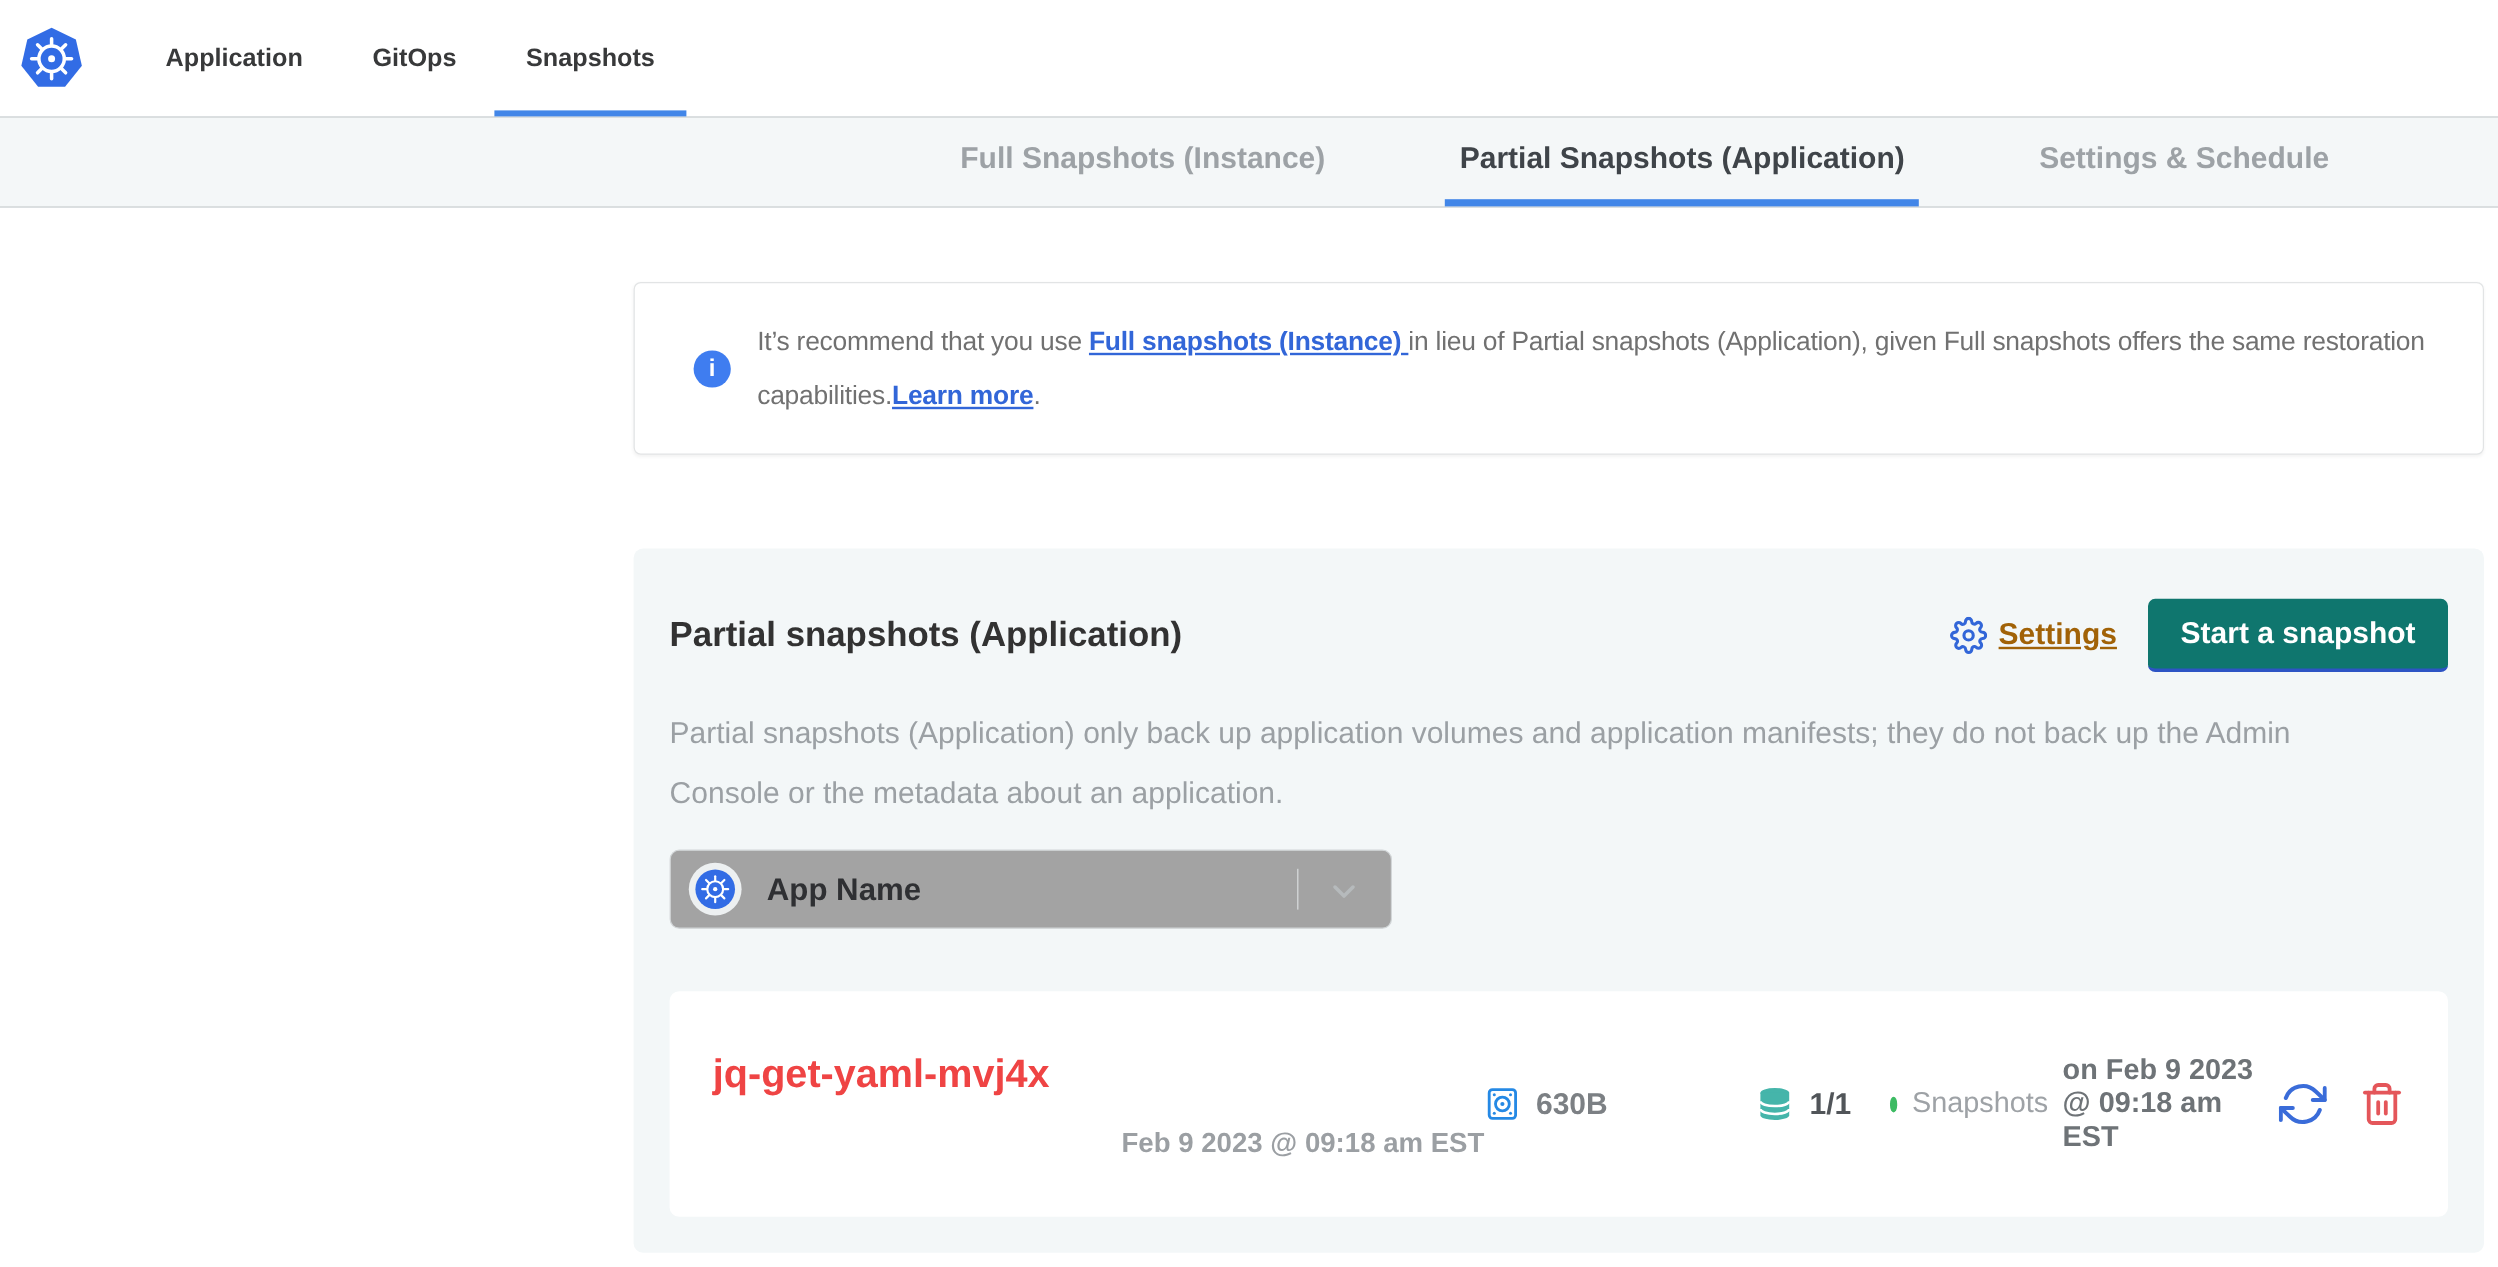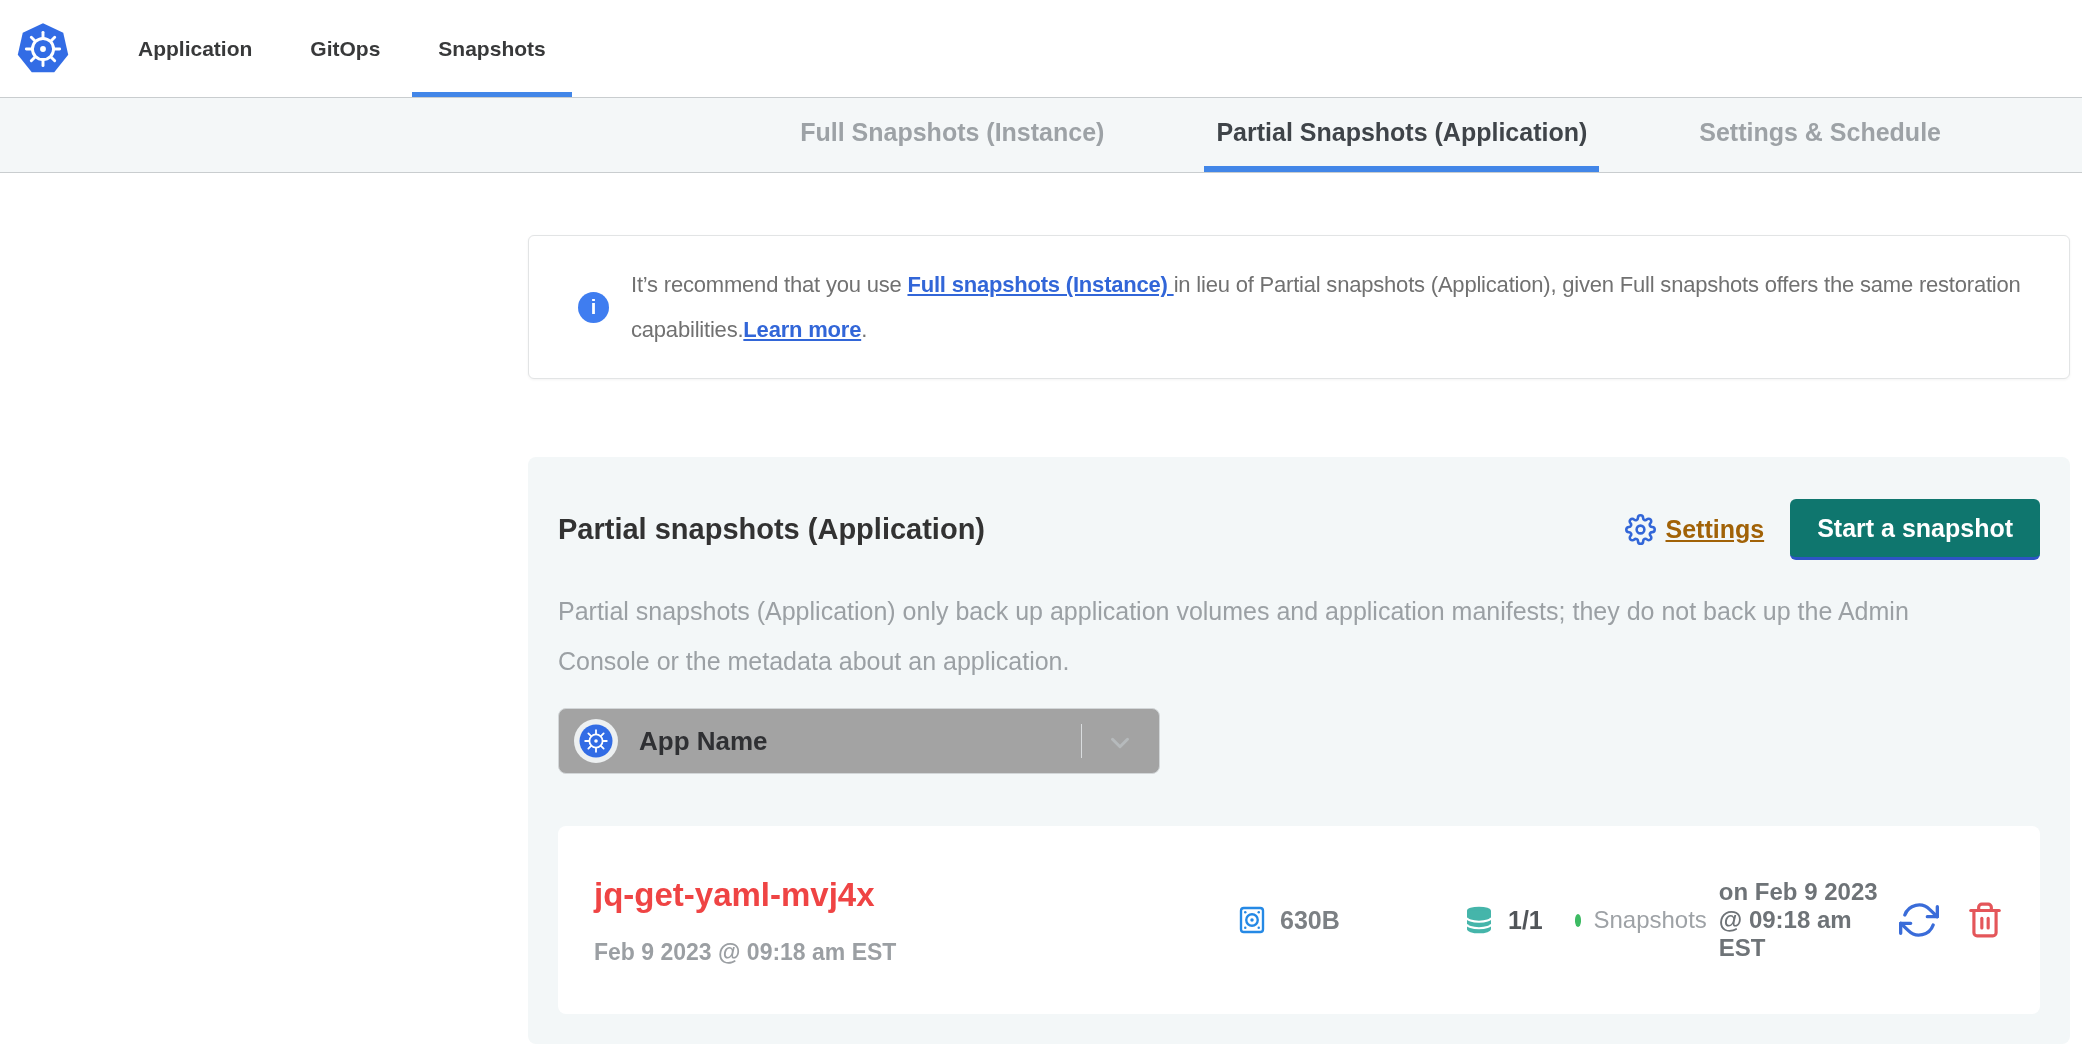--- a/index.html
+++ b/index.html
@@ -42,21 +42,21 @@
                 display:flex; align-items:center; padding-left:15px; position:relative; cursor:pointer; }
   .k8s-badge { width:44px; height:44px; border-radius:50%; background:#edf0f1; display:flex; align-items:center; justify-content:center; }
   .app-select-label { margin-left:21px; font-size:26px; font-weight:700; color:#2f3033; }
   .select-divider { position:absolute; right:77px; top:15px; bottom:15px; width:1px; background:#d9dcde; }
   .select-chevron { position:absolute; right:24px; top:19px; }
   
   .snap-card { margin-top:52px; background:#fff; border-radius:8px; padding:28px 36px; height:188px;
                display:flex; align-items:center; }
   .snap-main { flex:0 0 643px; }
   .snap-name { font-size:33px; font-weight:800; color:#ef4444; line-height:40px; }
-  .snap-date { margin-top:24px; font-size:23px; font-weight:700; color:#9b9fa3; }
+  .snap-date { margin-top:24px; font-size:23px; font-weight:700; color:#9b9fa3;text-align:right; }
   .snap-stats { display:flex; flex-direction:row; gap:32px;align-items:center; }
   .stats-row { display:flex; align-items:center; }
   .stat { display:flex; align-items:center; gap:13px; }
   .stat-size { width:226px; }
   .stat-text-size { font-size:25px; font-weight:700; color:#7c8084; }
   .stat-text-vol { font-size:25px; font-weight:700; color:#515559; }
   .status-row { display:flex; align-items:center; gap:12px; }
   .status-dot { width:13px; height:13px; border-radius:50%; background:#3dbb63; }
   .status-label { font-size:24px; color:#9ea2a6; }
   .status-suffix { font-size:24px; font-weight:700; color:#6e7377; }

